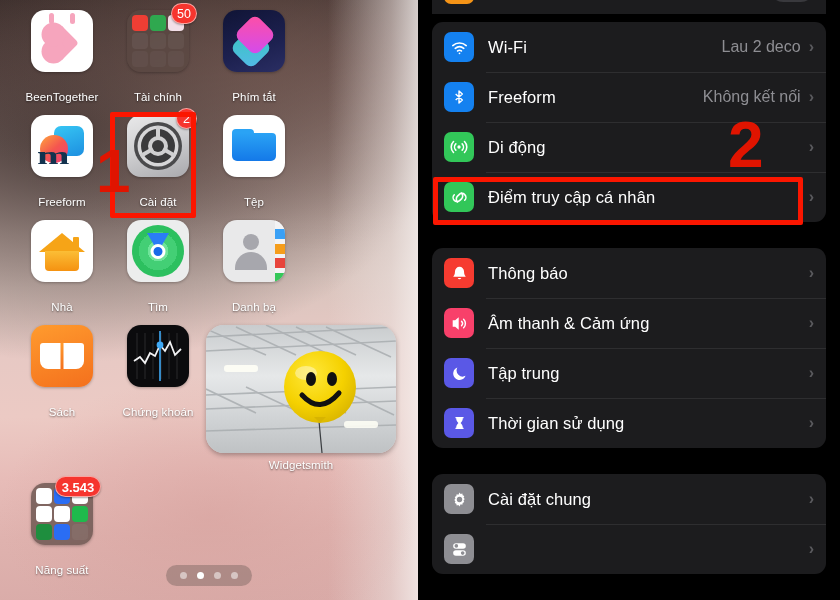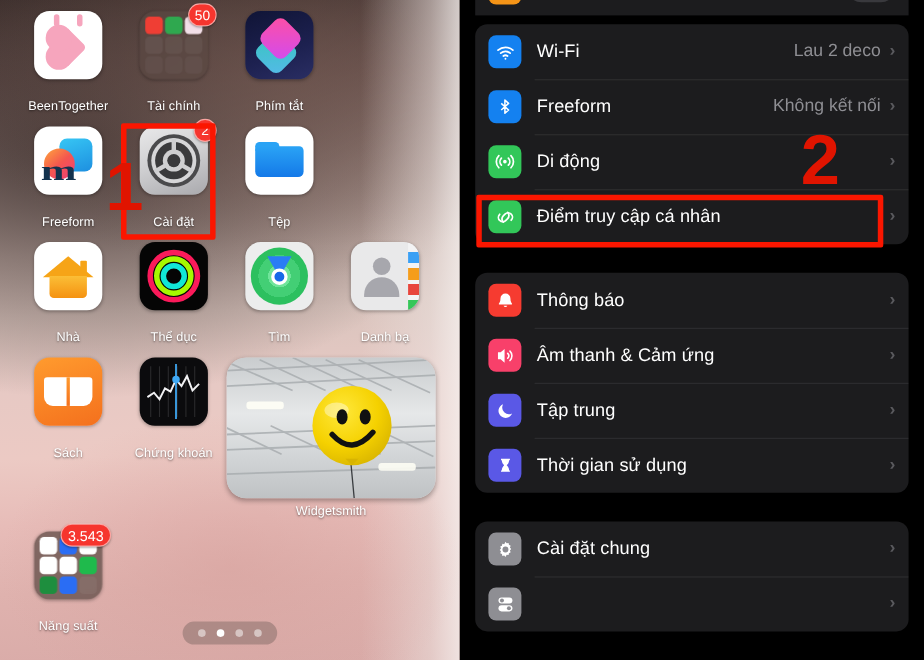--- a/index.html
+++ b/index.html
@@ -35,21 +35,21 @@
          box-shadow:0 1px 3px rgba(0,0,0,.28); }
   .lbl { margin-top:19px; font-size:11.5px; color:#fff; text-shadow:0 1px 2px rgba(0,0,0,.55);
          letter-spacing:.1px; white-space:nowrap; }
 
   .badge {
     position:absolute; top:-7px; right:-8px; min-width:21px; height:21px; padding:0 5px;
     background:#f6352e; border-radius:11px; color:#fff; font-size:12.5px; line-height:21px;
     text-align:center; font-weight:500; border:1.5px solid rgba(255,255,255,.55);
     box-shadow:0 1px 2px rgba(0,0,0,.35); z-index:6;
   }
-  .badge.wide{ min-width:46px; font-size:13px; }
+  .badge.wide{ min-width:46px; font-size:13px;font-weight:bold; }
   .iconwrap{ position:relative; }
 
   
   .i-beentogether{ background:#fff; }
   .i-beentogether .heart{ position:absolute; left:50%; top:54%; transform:translate(-50%,-50%) rotate(-45deg);
      width:24px; height:24px; background:#f6a5bd; border-radius:0 0 4px 0; }
   .i-beentogether .heart:before,.i-beentogether .heart:after{ content:""; position:absolute; width:24px;height:24px;background:#f6a5bd;border-radius:50%;}
   .i-beentogether .heart:before{ left:-12px; } .i-beentogether .heart:after{ top:-12px; }
   .i-beentogether .clip{ position:absolute; top:3px; width:5px;height:11px;background:#f6a5bd;border-radius:3px;}
   .i-beentogether .c1{ left:18px;} .i-beentogether .c2{ left:39px;}
@@ -278,30 +278,20 @@
           <div class="iconwrap">
             <div class="ico i-home">
               <div class="roof"></div>
                 <div class="chim"></div>
                 <div class="body"></div>
             </div>
           </div>
           <div class="lbl">Nhà</div>
         </div>
 
-        <div class="cell">
-          <div class="iconwrap">
-            <div class="ico i-fitness">
-              <div class="ring r1"></div>
-                <div class="ring r2"></div>
-                <div class="ring r3"></div>
-            </div>
-          </div>
-          <div class="lbl">Thể dục</div>
-        </div>
 
         <div class="cell">
           <div class="iconwrap">
             <div class="ico i-find">
               <div class="g"></div>
                 <div class="pin"></div>
                 <div class="dot"></div>
             </div>
           </div>
           <div class="lbl">Tìm</div>

